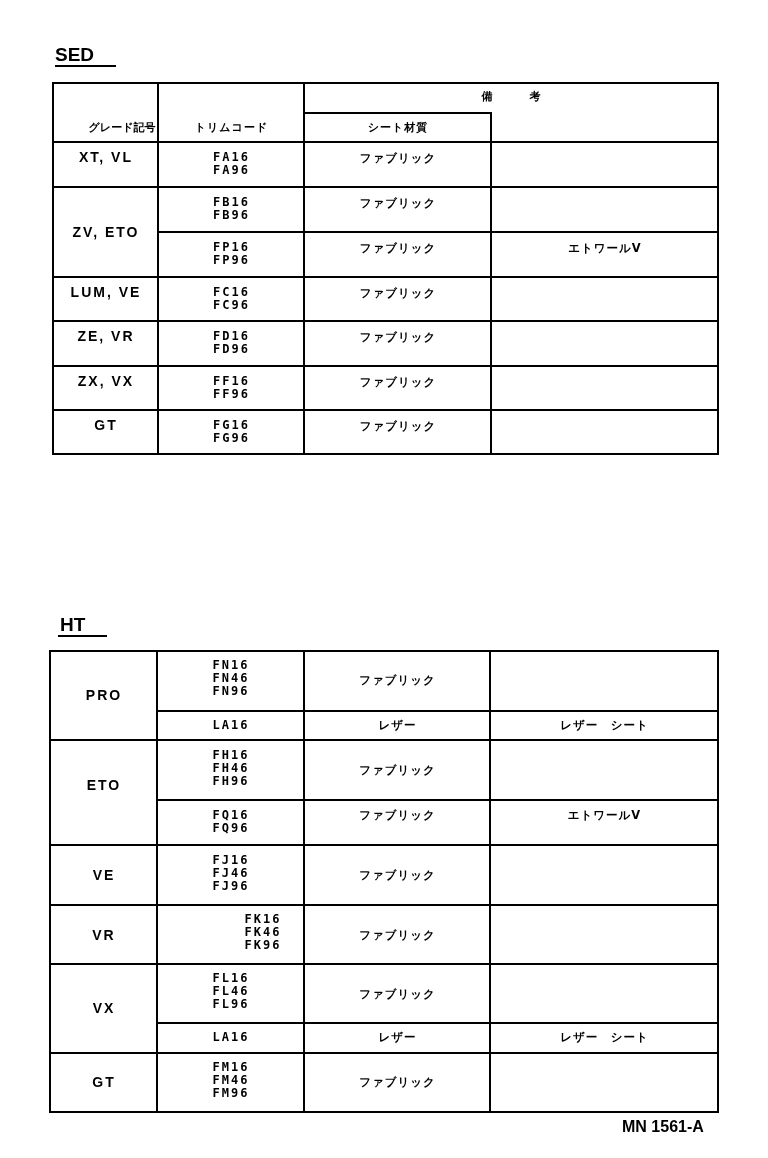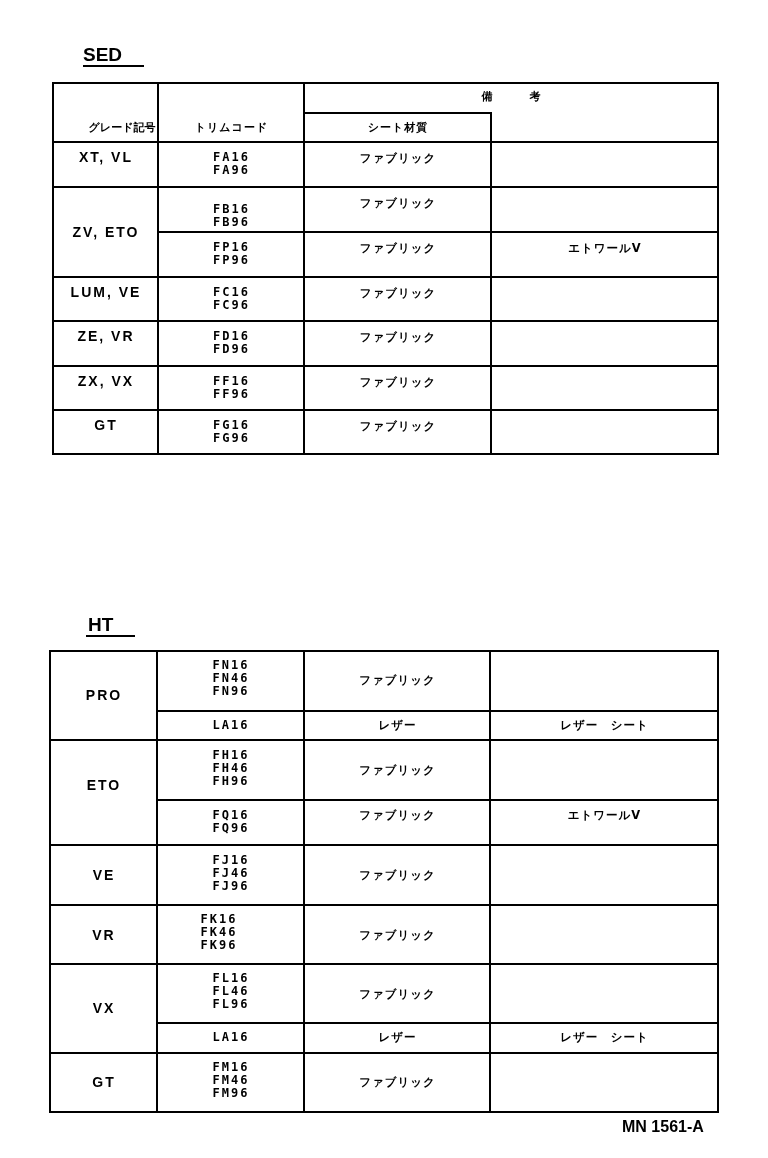--- a/index.html
+++ b/index.html
@@ -1,19 +1,19 @@
 <!DOCTYPE html>
 <html><head>
 <meta charset="utf-8">
 <style>
   html, body { margin:0; padding:0; background:#ffffff; }
   body { width:768px; height:1158px; position:relative; overflow:hidden;
          font-family:"DejaVu Sans", "Liberation Sans", sans-serif; color:#000; }
   .sec-title { position:absolute; font-family:"Liberation Sans", sans-serif; font-weight:bold;
-               font-size:19px; line-height:20px; border-bottom:2px solid #000; padding-right:22px;margin-left:28px; }
+               font-size:19px; line-height:20px; border-bottom:2px solid #000; padding-right:22px; }
   .tbl { position:absolute; border:2px solid #000; box-sizing:border-box; }
   .vl { position:absolute; width:2px; background:#000; }
   .hl { position:absolute; height:2px; background:#000; }
   .txt { position:absolute; font-weight:bold; font-size:12px; line-height:14px; text-align:center; white-space:pre; }
   .code { font-family:"DejaVu Sans Mono", "Liberation Mono", monospace; font-size:12px; letter-spacing:2px; line-height:13px; font-weight:bold; }
   .grade { font-family:"Liberation Sans", sans-serif; font-size:14px; letter-spacing:2px; font-weight:bold; }
   .jp { font-size:11.5px; font-weight:bold; letter-spacing:1px; }
   .footer { position:absolute; font-family:"Liberation Sans", sans-serif; font-weight:bold; font-size:16px; }
 </style>
 </head>
@@ -43,21 +43,21 @@
   <div class="txt jp" style="left:305px; top:90px; width:413px; font-size:11px;">備　　　考</div>
   <div class="txt jp" style="left:305px; top:121px; width:186px; font-size:11px;">シート材質</div>
 
   <div class="txt grade" style="left:54px; top:150px; width:104px;">XT, VL</div>
   <div class="txt code" style="left:159px; top:151px; width:145px;">FA16
 FA96</div>
   <div class="txt jp" style="left:305px; top:151px; width:186px;">ファブリック</div>
   <div class="txt jp" style="left:492px; top:151px; width:226px;"></div>
 
   <div class="txt grade" style="left:54px; top:225px; width:104px;">ZV, ETO</div>
-  <div class="txt code" style="left:159px; top:196px; width:145px;margin-top:7px;">FB16
+  <div class="txt code" style="left:159px; top:196px; width:145px;">FB16
 FB96</div>
   <div class="txt jp" style="left:305px; top:196px; width:186px;">ファブリック</div>
   <div class="txt jp" style="left:492px; top:196px; width:226px;"></div>
   <div class="txt code" style="left:159px; top:241px; width:145px;">FP16
 FP96</div>
   <div class="txt jp" style="left:305px; top:241px; width:186px;">ファブリック</div>
   <div class="txt jp" style="left:492px; top:241px; width:226px;">エトワールV</div>
 
   <div class="txt grade" style="left:54px; top:285px; width:104px;">LUM, VE</div>
   <div class="txt code" style="left:159px; top:286px; width:145px;">FC16
@@ -124,21 +124,21 @@
   <div class="txt jp" style="left:491px; top:808px; width:227px;">エトワールV</div>
 
   <div class="txt grade" style="left:51px; top:868px; width:106px;">VE</div>
   <div class="txt code" style="left:158px; top:854px; width:146px;">FJ16
 FJ46
 FJ96</div>
   <div class="txt jp" style="left:305px; top:868px; width:185px;">ファブリック</div>
   <div class="txt jp" style="left:491px; top:868px; width:227px;"></div>
 
   <div class="txt grade" style="left:51px; top:928px; width:106px;">VR</div>
-  <div class="txt code" style="left:158px; top:913px; width:122px;">FK16
+  <div class="txt code" style="left:158px; top:913px; width:122px;padding-left:44px;">FK16
 FK46
 FK96</div>
   <div class="txt jp" style="left:305px; top:928px; width:185px;">ファブリック</div>
   <div class="txt jp" style="left:491px; top:928px; width:227px;"></div>
 
   <div class="txt grade" style="left:51px; top:1001px; width:106px;">VX</div>
   <div class="txt code" style="left:158px; top:972px; width:146px;">FL16
 FL46
 FL96</div>
   <div class="txt jp" style="left:305px; top:987px; width:185px;">ファブリック</div>

